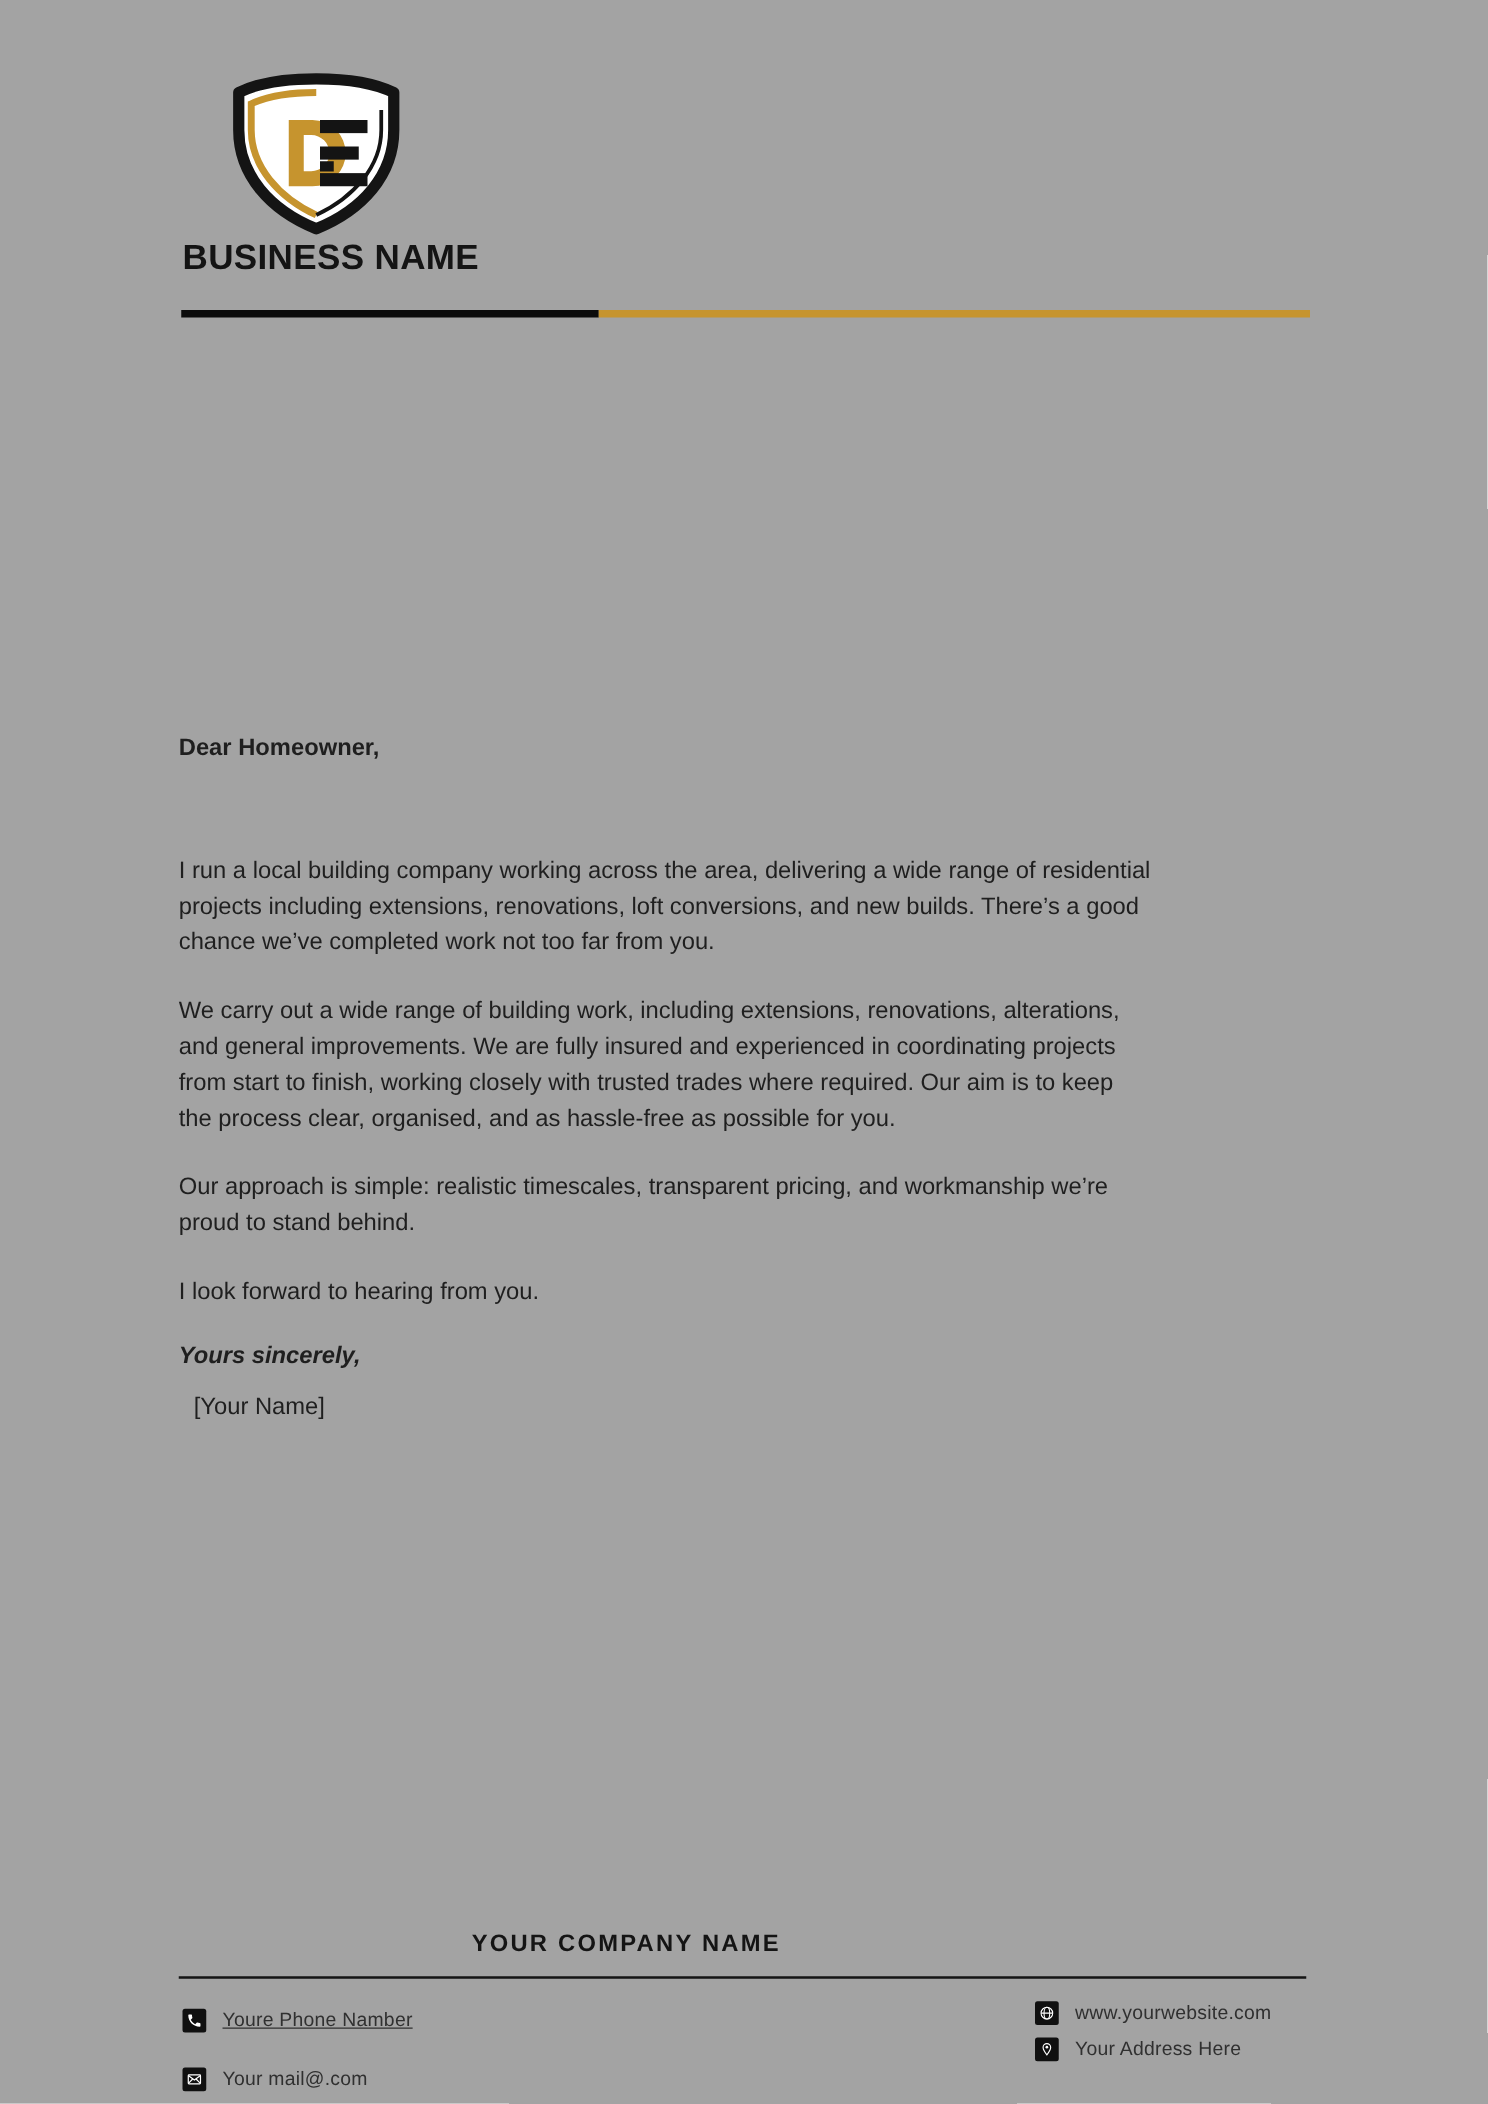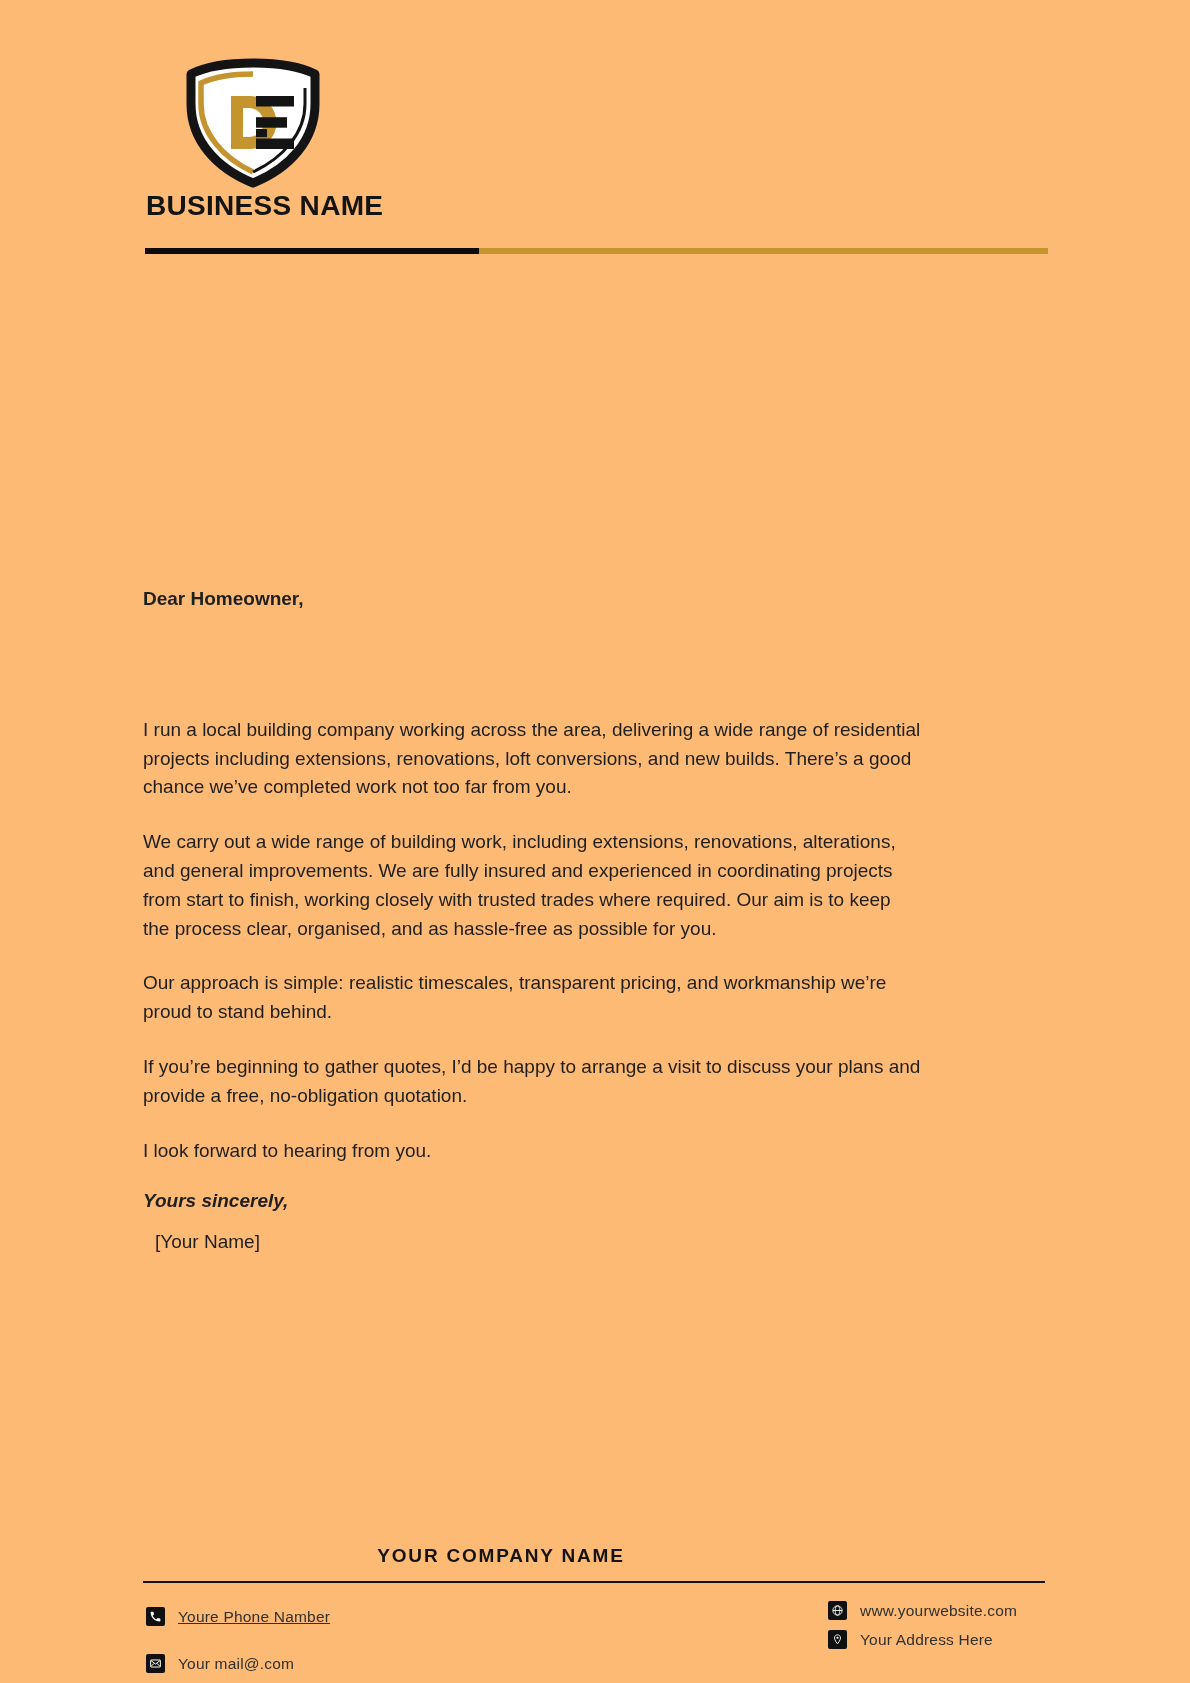--- a/index.html
+++ b/index.html
@@ -1,37 +1,37 @@
 <!DOCTYPE html>
 <html><head>
 <meta charset="utf-8">
 <style>
   html,body { margin:0; padding:0; background:#ffffff; }
   .page {
-    position:relative; width:1190px; height:1683px; background:#fdba74;
+    position:relative; width:1190px; height:1683px; background:#a3a3a3;
     font-family:"Liberation Sans", sans-serif; overflow:hidden;
   }
 
   
   .logo-shield { position:absolute; left:178px; top:56px; width:150px; height:134px; }
   .business-name {
     position:absolute; left:146px; top:190px;
     font-size:28px; font-weight:800; letter-spacing:0.3px; color:#141414;
   }
   .divider { position:absolute; left:145px; top:248px; width:903px; height:6px; display:flex; }
   .divider-black { width:334px; height:100%; background:#0c0c0c; }
   .divider-gold  { flex:1; height:100%; background:#C6942E; }
 
   
   .letter {
     position:absolute; left:143px; top:585px; width:930px;
     color:#1f1f1f; font-size:19px; line-height:28.8px;
   }
   .letter p { margin:0 0 26px 0; white-space:pre-line; }
-  .letter p.salutation { font-weight:700; margin-bottom:102px; }
+  .letter p.salutation { font-weight:700; margin-bottom:69px; }
   .letter p.last-para  { margin-bottom:22px; }
   .letter p.closing    { font-weight:700; margin-bottom:0;font-style:italic; }
   .letter p.signature  { margin:12px; }
 
   
   .company-name {
     position:absolute; top:1545px; left:0; width:1002px; text-align:center;
     font-size:19px; font-weight:800; letter-spacing:1.8px; color:#141414;
   }
   .footer-rule { position:absolute; top:1581px; left:143px; width:902px; height:2px; background:#141414; }
@@ -77,22 +77,20 @@
     <p class="salutation">Dear Homeowner,</p>
     <p>I run a local building company working across the area, delivering a wide range of residential
 projects including extensions, renovations, loft conversions, and new builds. There’s a good
 chance we’ve completed work not too far from you.</p>
     <p>We carry out a wide range of building work, including extensions, renovations, alterations,
 and general improvements. We are fully insured and experienced in coordinating projects
 from start to finish, working closely with trusted trades where required. Our aim is to keep
 the process clear, organised, and as hassle-free as possible for you.</p>
     <p>Our approach is simple: realistic timescales, transparent pricing, and workmanship we’re
 proud to stand behind.</p>
-    <p>If you’re beginning to gather quotes, I’d be happy to arrange a visit to discuss your plans and
-provide a free, no-obligation quotation.</p>
     <p class="last-para">I look forward to hearing from you.</p>
     <p class="closing">Yours sincerely,</p>
     <p class="signature">[Your Name]</p>
   </main>
 
   <div class="company-name">YOUR COMPANY NAME</div>
   <div class="footer-rule"></div>
 
   <div class="contact c-phone">
     <span class="icon-box">

